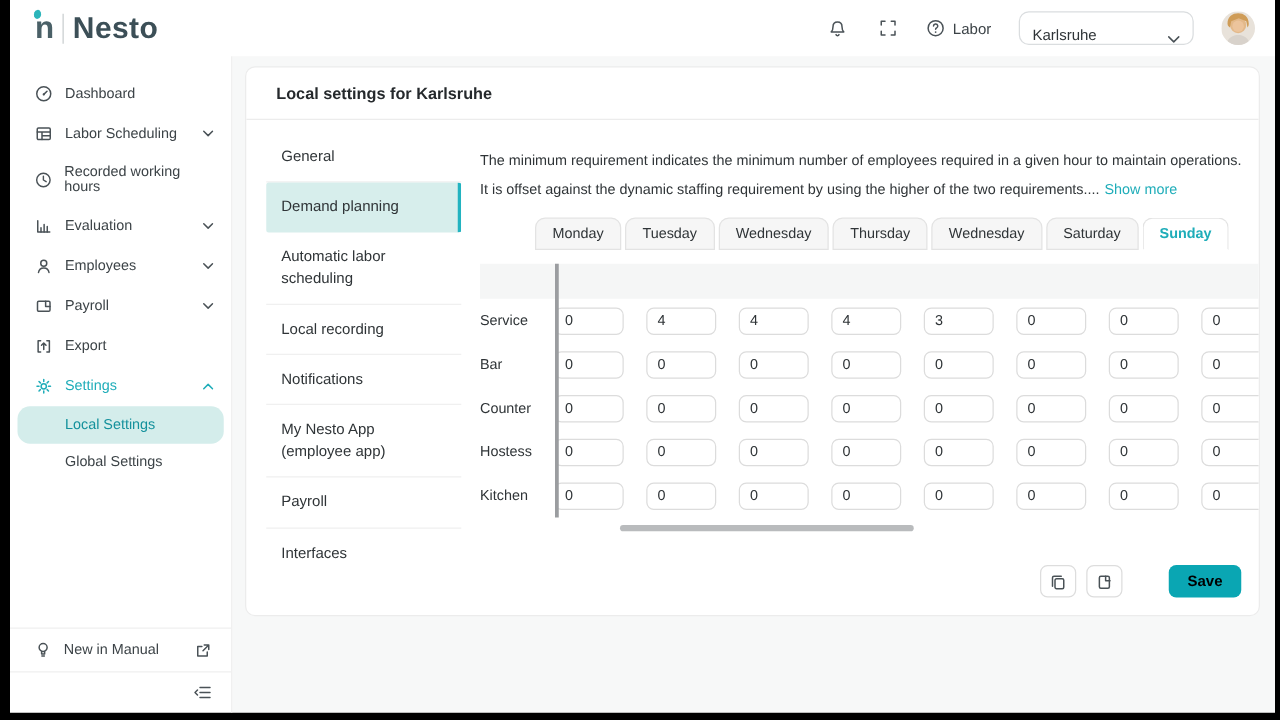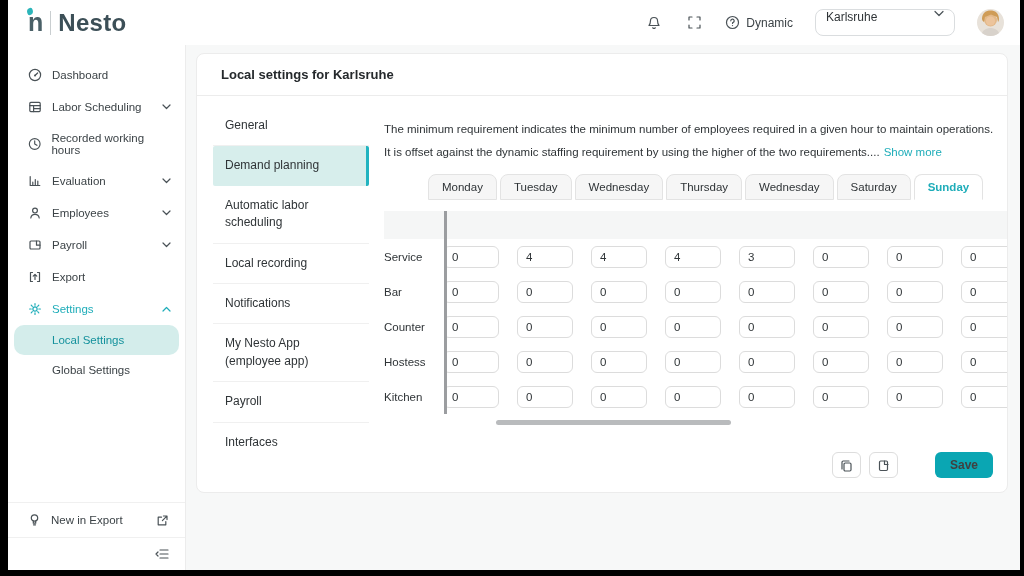--- a/index.html
+++ b/index.html
@@ -13,21 +13,21 @@
   .logo { width:178px; padding-left:20px; display:flex; align-items:center; gap:7px; }
   .logo-n { font-size:25px; font-weight:bold; color:#4a6067; position:relative; line-height:1; }
   .logo-n::before { content:""; position:absolute; left:-1px; top:-2px; width:6px; height:7px;
     background:#2cb5ba; border-radius:60% 40% 60% 40%; transform:rotate(-15deg); }
   .logo-bar { width:1px; height:24px; background:#c9ced0; }
   .logo-name { font-size:24px; color:#3c4f57; font-weight:600; letter-spacing:.3px; }
   .topbar-right { margin-left:auto; display:flex; align-items:center; gap:22px; padding-right:16px; }
   .tb-icon { width:18px; height:18px; display:flex; align-items:center; justify-content:center; cursor:pointer; }
   .manual { display:flex; align-items:center; gap:6px; font-size:12px; color:#3c4347; cursor:pointer; }
   .loc-select { width:140px; height:27px; border:1px solid #dadddf; border-radius:8px;
-    display:flex; align-items:flex-start; padding:0 10px; font-size:12px; color:#2f3437; cursor:pointer; }
+    display:flex; align-items:flex-end; padding:0 10px; font-size:12px; color:#2f3437; cursor:pointer; }
   .loc-select .chev { margin-left:auto; }
   .avatar { width:27px; height:27px; border-radius:50%; overflow:hidden; flex:0 0 27px; }
 
   
   .shell { flex:1; display:flex; min-height:0; }
   .sidebar { width:178px; flex:0 0 178px; background:#fff; border-right:1px solid #ececec;
     display:flex; flex-direction:column; padding-top:14px; }
   .nav-item { display:flex; align-items:center; gap:10px; padding:9px 14px 9px 20px;
     font-size:11.5px; color:#3c4347; cursor:pointer; }
   .nav-item .chev { margin-left:auto; }
@@ -83,21 +83,21 @@
   .cell input { width:56px; height:22px; border:1px solid #dcdcdc; border-radius:6px;
     font-size:11.5px; color:#2f3437; padding-left:8px; font-family:"Liberation Sans",sans-serif; outline:none; }
   .v-divider { position:absolute; left:60px; top:0; width:3px; background:#9b9da0; z-index:2; }
   .h-scrollbar { margin:6px 0 0 112px; width:235px; height:5px; border-radius:3px; background:#b9bbbd; cursor:pointer; }
 
   
   .actions { margin-top:auto; display:flex; justify-content:flex-end; align-items:center;
     gap:8px; padding:0 14px 14px 0; }
   .icon-btn { width:29px; height:26px; border:1px solid #ddd; border-radius:6px; background:#fff;
     display:flex; align-items:center; justify-content:center; cursor:pointer; }
-  .save-btn { background:#0aa6b3; color:#404040; border:none; border-radius:6px; height:26px;
+  .save-btn { background:#0aa6b3; color:#000000; border:none; border-radius:6px; height:26px;
     padding:1px 15px; font-size:12px; font-weight:bold; cursor:pointer; font-family:"Liberation Sans",sans-serif;margin-left:29px; }
 
   svg { display:block; }
   .stroke { fill:none; stroke:#4a5257; stroke-width:1.2; stroke-linecap:round; stroke-linejoin:round; }
   .stroke.teal { stroke:#1fadb9; }
 </style>
 </head>
 <body>
 
 <div class="app">
@@ -119,21 +119,21 @@
         <svg width="15" height="15" viewBox="0 0 15 15">
             <path class="stroke" d="M2 5V2h3M10 2h3v3M13 10v3h-3M5 13H2v-3"></path>
           </svg>
       </span>
       <span class="manual">
         <svg width="15" height="15" viewBox="0 0 15 15">
             <circle class="stroke" cx="7.5" cy="7.5" r="6"></circle>
             <path class="stroke" d="M5.8 5.8a1.7 1.7 0 1 1 2.4 1.6c-.5.2-.7.5-.7 1"></path>
             <circle cx="7.5" cy="10.6" r=".7" fill="#4a5257"></circle>
           </svg>
-        <span>Dynamic</span>
+        <span>Labor</span>
       </span>
       <div class="loc-select">
         <span>Karlsruhe</span>
         <span class="chev">
           <svg width="10" height="7" viewBox="0 0 10 7">
               <path class="stroke" d="M1 1.5l4 4 4-4"></path>
             </svg>
         </span>
       </div>
       <span class="avatar">
@@ -235,21 +235,21 @@
       </div>
       <div class="sub-item active">Local Settings</div>
       <div class="sub-item">Global Settings</div>
 
       <div class="side-foot">
         <div class="foot-row">
           <svg width="13" height="14" viewBox="0 0 13 14">
               <circle class="stroke" cx="6.5" cy="5" r="3.2"></circle>
               <path class="stroke" d="M5.3 8.2v2h2.4v-2M5.5 11.8h2"></path>
             </svg>
-          <span>New in Export</span>
+          <span>New in Manual</span>
           <span class="right">
             <svg width="13" height="13" viewBox="0 0 13 13">
                 <path class="stroke" d="M9.8 7.5v3.3H2.2V3.2h3.3M7.4 2h3.6v3.6M10.8 2.2L6.4 6.6"></path>
               </svg>
           </span>
         </div>
         <div class="collapse-row">
           <svg width="14" height="12" viewBox="0 0 14 12">
               <path class="stroke" d="M5 2h8M5 6h8M5 10h8"></path>
               <path class="stroke" d="M3 4L1 6l2 2"></path>

